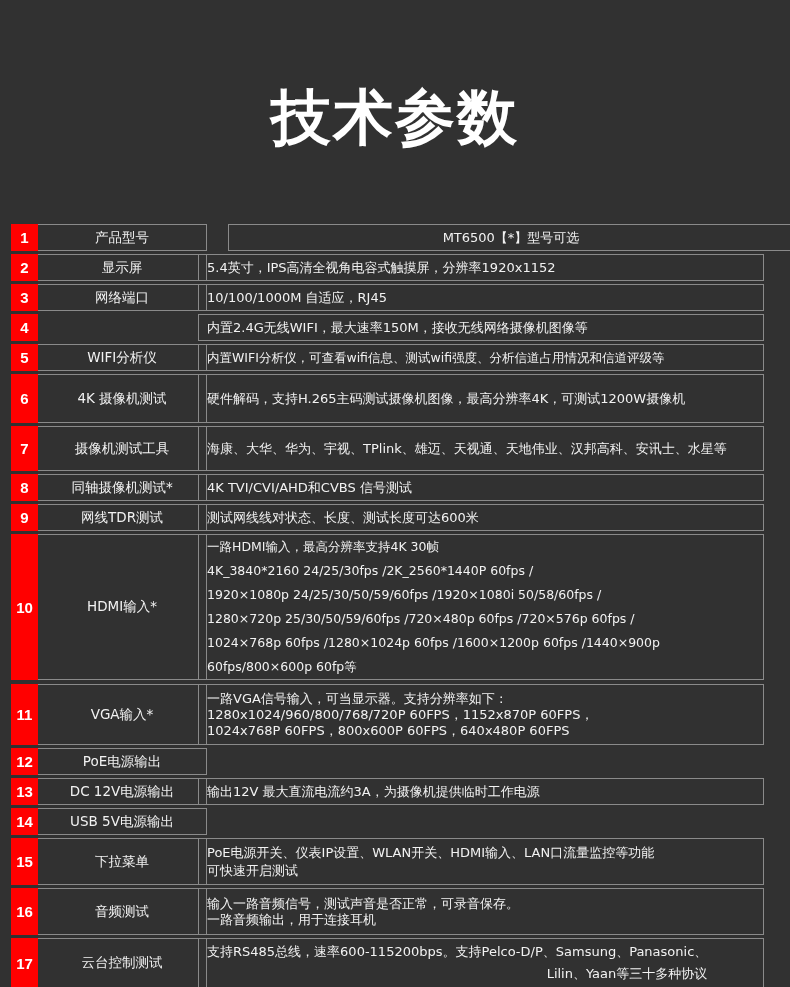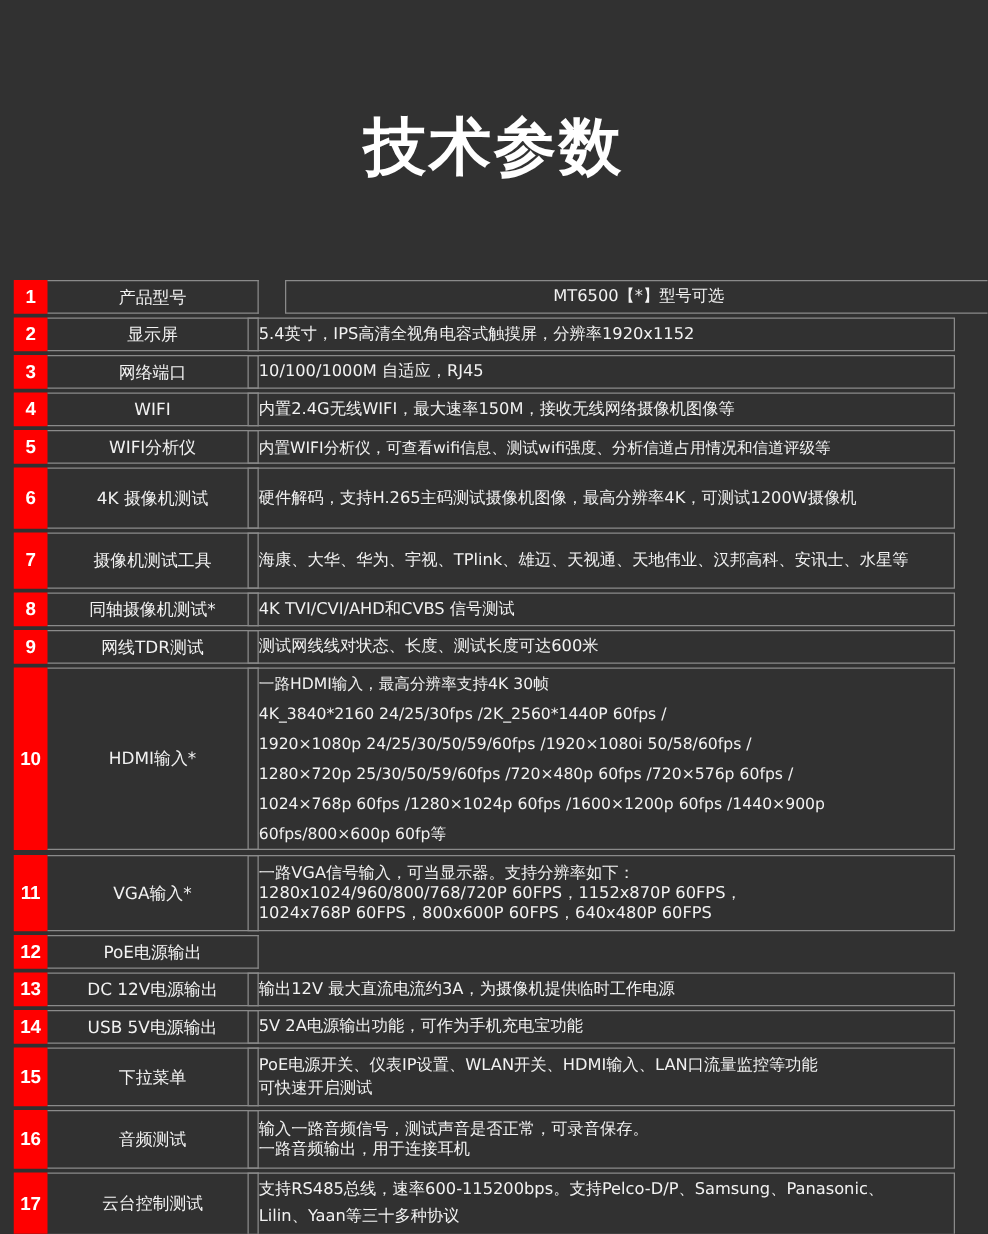--- a/index.html
+++ b/index.html
@@ -6,21 +6,21 @@
   body {
     width: 790px; height: 987px; overflow: hidden;
     background: #313131;
     font-family: "DejaVu Sans", "Liberation Sans", sans-serif;
     color: #ffffff;
     position: relative;
   }
   .title {
     position: absolute; left: 0; top: 72px; width: 790px;
     text-align: center;
-    font-size: 50px; font-weight: bold; letter-spacing: 2px;
+    font-size: 60px; font-weight: bold; letter-spacing: 2px;
     line-height: 90px;
   }
   .table { position: absolute; left: 11px; top: 224px; width: 753px; }
   .row { position: absolute; left: 0; width: 753px; }
   .idx {
     position: absolute; left: 0; top: 0; bottom: 0; width: 27px;
     background: #ff0000; color: #fff;
     font-weight: bold; font-size: 15px;
     display: flex; align-items: center; justify-content: center;
     font-family: "Liberation Sans", sans-serif;
@@ -36,21 +36,21 @@
     position: absolute; left: 187px; top: 0; bottom: 0; width: 566px;
     border: 1px solid #8a8a8a; box-sizing: border-box;
     padding: 3px 8px; font-size: 13px; color: #f2f2f2;
     line-height: 18px; white-space: pre-line;
     display: flex; align-items: center;
     overflow: visible;
   }
   .val.center { justify-content: center; font-weight: normal; margin-left: 30px; }
   .val.tall { line-height: 24px; align-items: center; }
   .val.mid { line-height: 16px; }
-  .val.spaced { line-height: 22px; }
+  .val.spaced { line-height: 22px; text-align: right; }
 </style>
 </head>
 <body>
 
 <div class="title">技术参数</div>
 
 <div class="table">
   <div class="row" style="top:0px;height:27px;">
     <div class="idx">1</div>
     <div class="lbl">产品型号</div>
@@ -61,21 +61,20 @@
     <div class="lbl">显示屏</div>
     <div class="val">5.4英寸，IPS高清全视角电容式触摸屏，分辨率1920x1152</div>
   </div>
   <div class="row" style="top:60px;height:27px;">
     <div class="idx">3</div>
     <div class="lbl">网络端口</div>
     <div class="val">10/100/1000M 自适应，RJ45</div>
   </div>
   <div class="row" style="top:90px;height:27px;">
     <div class="idx">4</div>
-    <div class="lbl">WIFI</div>
     <div class="val">内置2.4G无线WIFI，最大速率150M，接收无线网络摄像机图像等</div>
   </div>
   <div class="row" style="top:120px;height:27px;">
     <div class="idx">5</div>
     <div class="lbl">WIFI分析仪</div>
     <div class="val" style="white-space:nowrap;font-size:12.5px;">内置WIFI分析仪，可查看wifi信息、测试wifi强度、分析信道占用情况和信道评级等</div>
   </div>
   <div class="row" style="top:150px;height:49px;">
     <div class="idx">6</div>
     <div class="lbl">4K 摄像机测试</div>
@@ -118,21 +117,20 @@
     <div class="lbl">PoE电源输出</div>
   </div>
   <div class="row" style="top:554px;height:27px;">
     <div class="idx">13</div>
     <div class="lbl">DC 12V电源输出</div>
     <div class="val">输出12V 最大直流电流约3A，为摄像机提供临时工作电源</div>
   </div>
   <div class="row" style="top:584px;height:27px;">
     <div class="idx">14</div>
     <div class="lbl">USB 5V电源输出</div>
-    <div class="val">5V 2A电源输出功能，可作为手机充电宝功能</div>
   </div>
   <div class="row" style="top:614px;height:47px;">
     <div class="idx">15</div>
     <div class="lbl">下拉菜单</div>
     <div class="val">PoE电源开关、仪表IP设置、WLAN开关、HDMI输入、LAN口流量监控等功能
 可快速开启测试</div>
   </div>
   <div class="row" style="top:664px;height:47px;">
     <div class="idx">16</div>
     <div class="lbl">音频测试</div>

